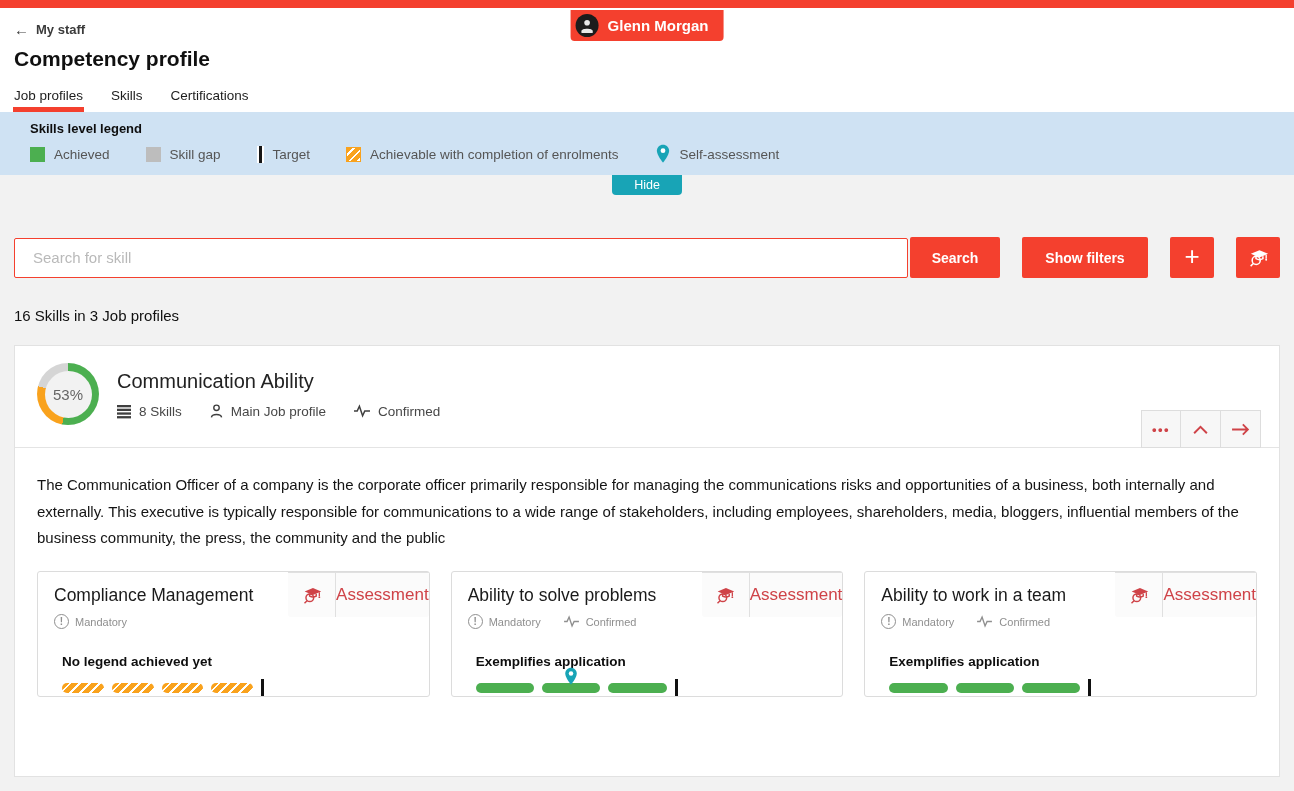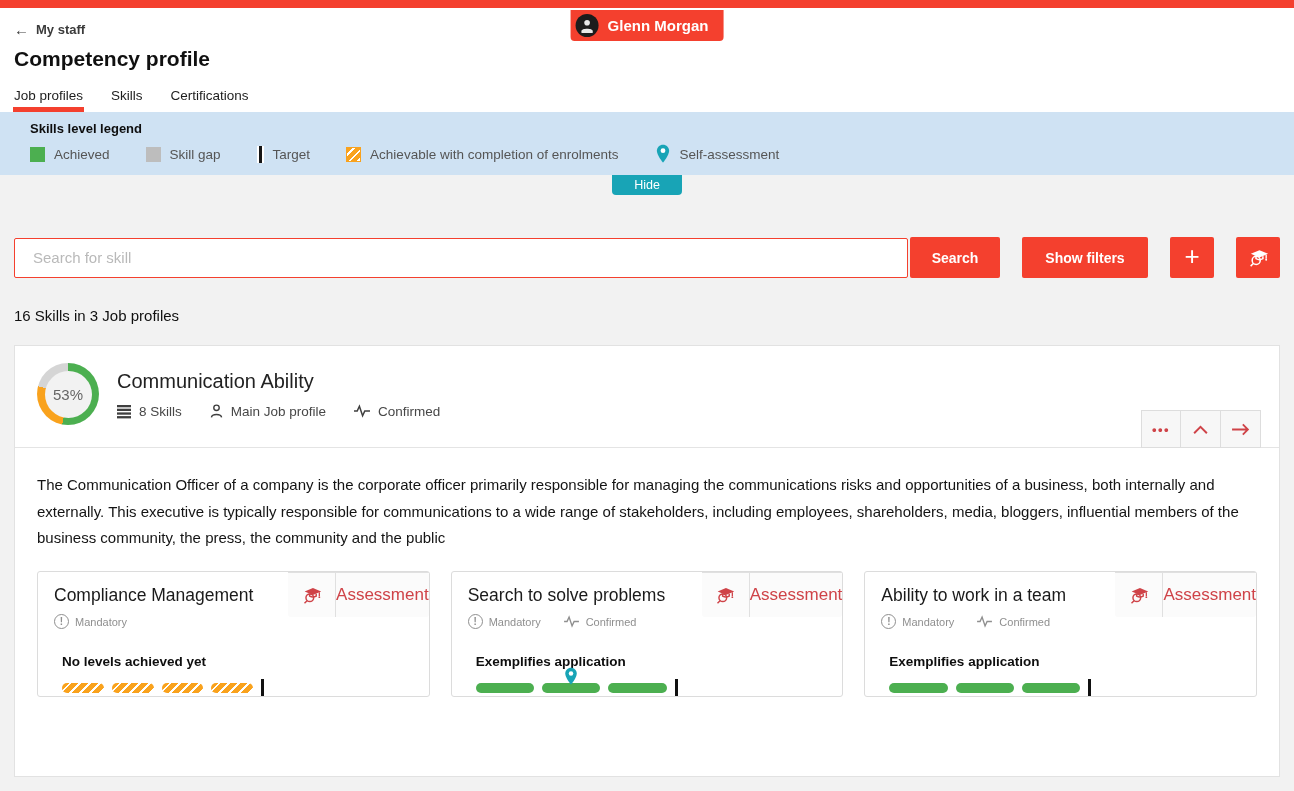--- a/index.html
+++ b/index.html
@@ -234,21 +234,21 @@
       <div class="skill-body">
         <div class="skill-title">Compliance Management</div>
         <div class="skill-meta">
           <span class="meta-badge">
             <span class="mandatory-icon"></span>
             <span>Mandatory</span>
           </span>
 
         </div>
         <div class="skill-level">
-          <div class="level-label">No levels achieved yet</div>
+          <div class="level-label">No legend achieved yet</div>
           <div class="bars">
               <div class="bar bar-striped"></div>
               <div class="bar bar-striped"></div>
               <div class="bar bar-striped"></div>
               <div class="bar bar-striped"></div>
               <div class="target-marker"></div>
             </div>
         </div>
       </div>
       <div class="skill-footer">
@@ -261,21 +261,21 @@
               <path d="M20 9 V13.2" stroke-width="1.4"></path>
               <circle cx="20" cy="14.4" r="1" fill="currentColor" stroke="none"></circle>
             </svg>
         </div>
         <div class="assessment-link">Assessment</div>
       </div>
     </div>
 
     <div class="skill-card">
       <div class="skill-body">
-        <div class="skill-title">Search to solve problems</div>
+        <div class="skill-title">Ability to solve problems</div>
         <div class="skill-meta">
           <span class="meta-badge">
             <span class="mandatory-icon"></span>
             <span>Mandatory</span>
           </span>
           <span class="meta-badge">
             <svg width="17" height="13" viewBox="0 0 18 14" fill="none" stroke="currentColor" stroke-width="1.5">
                 <path d="M1 7h3.2L6.4 2.2 9.6 11.8 11.8 7H17"></path>
               </svg>
             <span>Confirmed</span>

